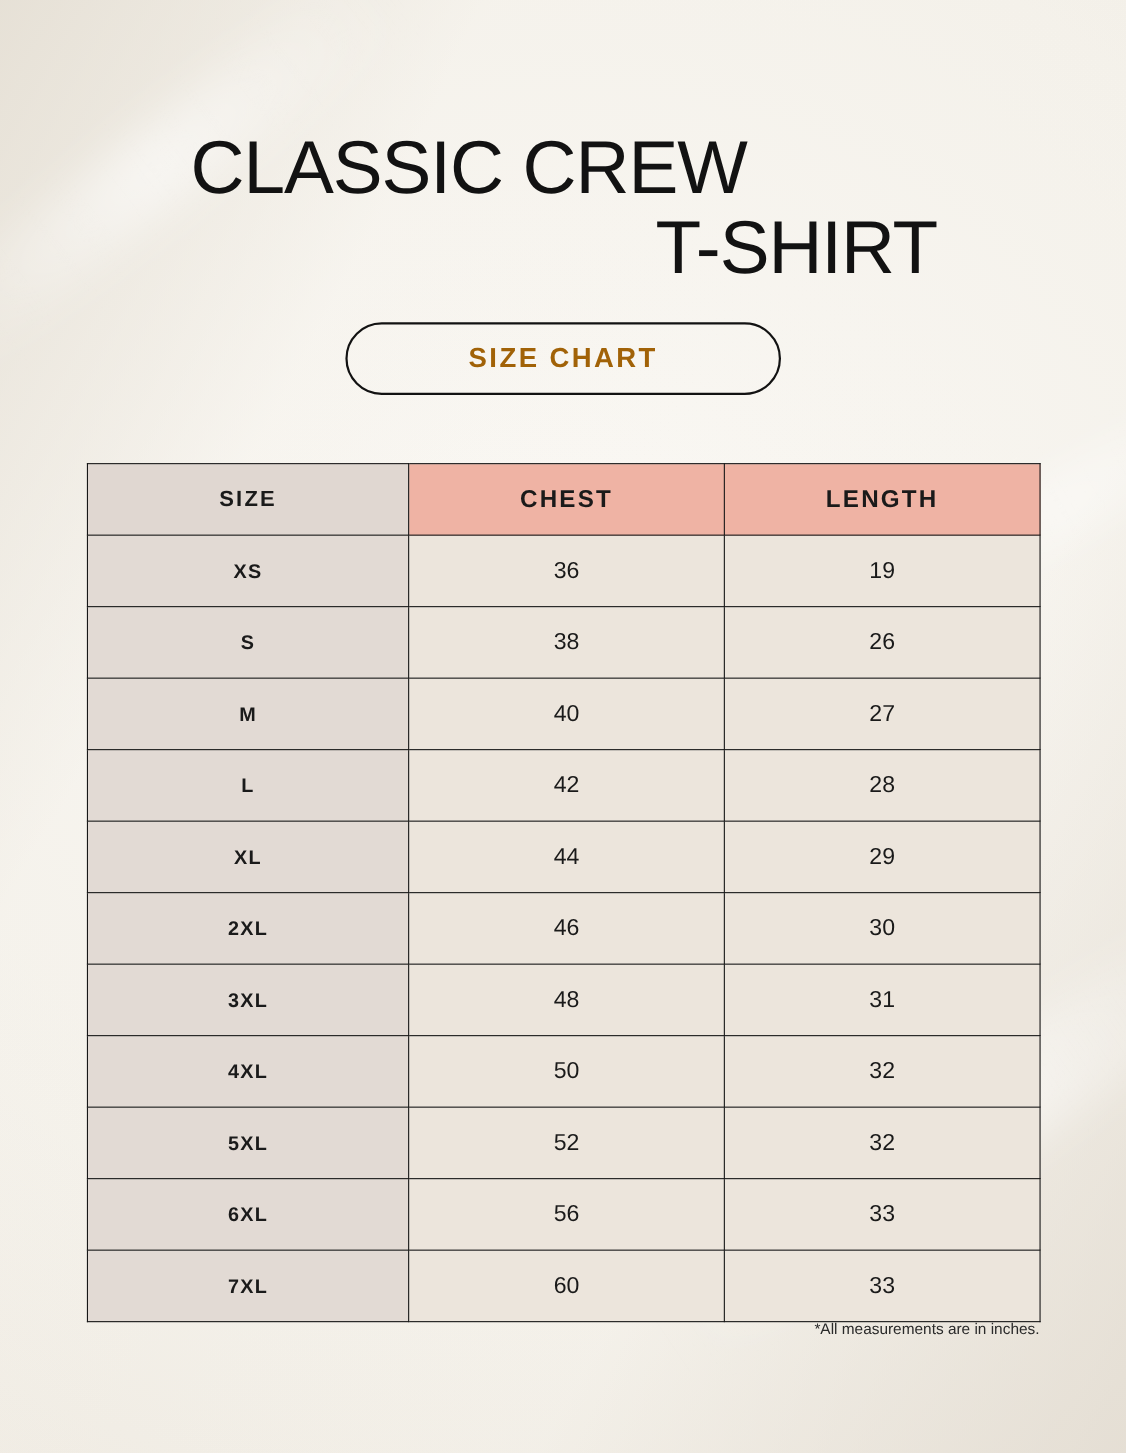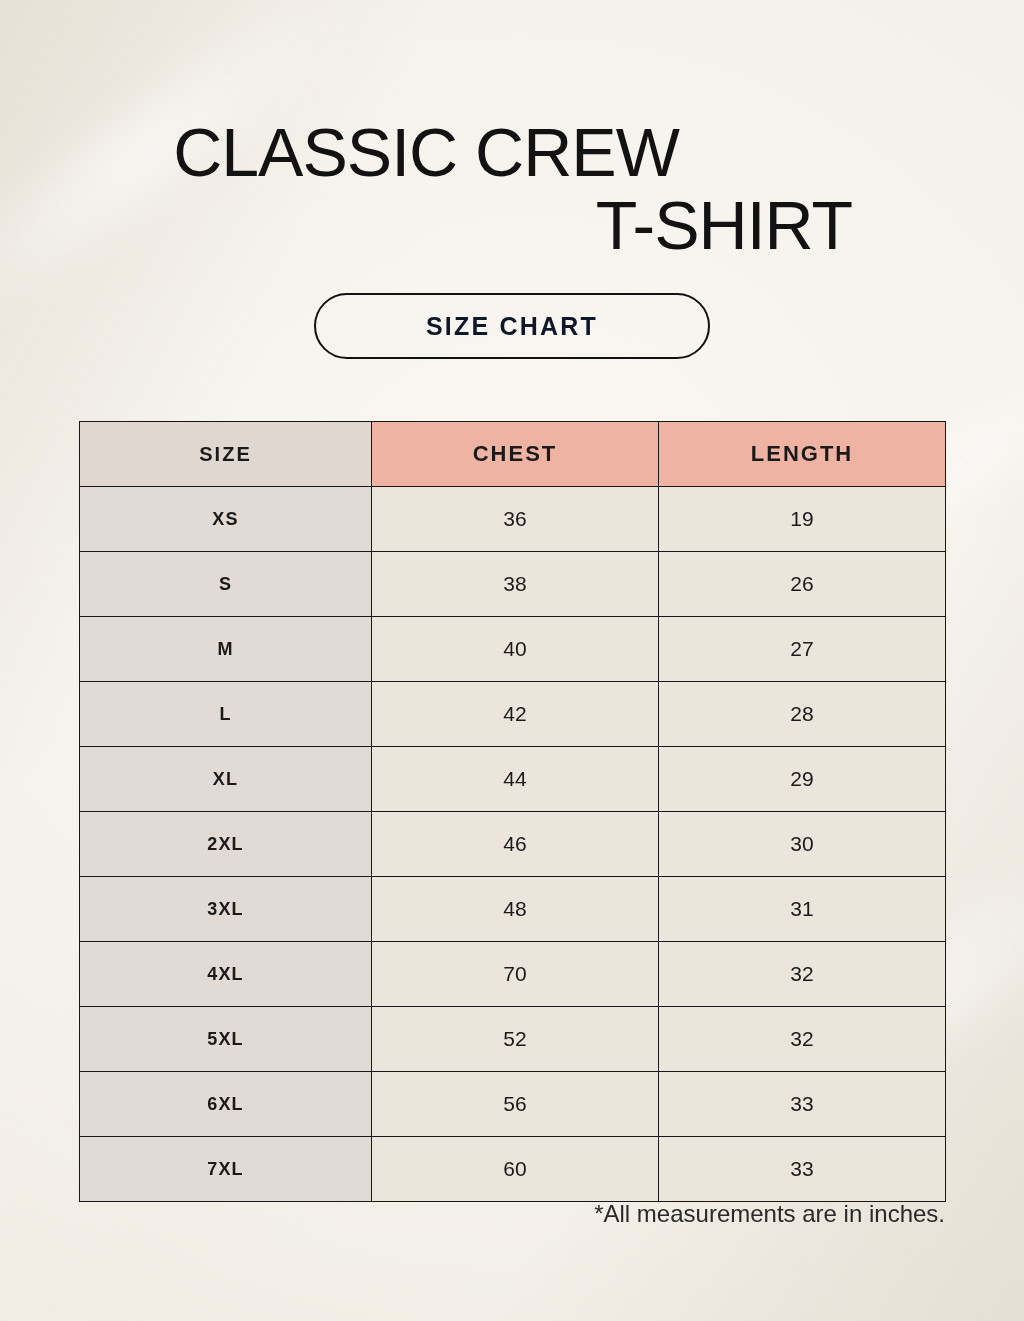--- a/index.html
+++ b/index.html
@@ -69,21 +69,21 @@
     display: flex;
     align-items: center;
     justify-content: center;
     background: transparent;
     box-sizing: border-box;
   }
   .pill-label {
     font-size: 25px;
     letter-spacing: 2.2px;
     font-weight: 700;
-    color: #0f172a;
+    color: #a16207;
   }
 
   table.size-table {
     position: absolute;
     top: 421px;
     left: 79px;
     width: 866px;
     border-collapse: collapse;
     table-layout: fixed;
   }
@@ -126,21 +126,21 @@
     background: #ece5dc;
     font-size: 21px;
     font-weight: 400;
     color: #1a1a1a;
   }
 
   .footnote {
     position: absolute;
     top: 1200px;
     right: 79px;
-    font-size: 24px;
+    font-size: 14px;
     color: #2a2a2a;
     font-weight: 400;
   }
 </style>
 </head>
 <body>
 
 <div class="page">
   <div class="bg-wash"></div>
   <div class="bg-streak streak-1"></div>
@@ -200,21 +200,21 @@
         <td class="val-cell">46</td>
         <td class="val-cell">30</td>
       </tr>
       <tr>
         <td class="size-cell">3XL</td>
         <td class="val-cell">48</td>
         <td class="val-cell">31</td>
       </tr>
       <tr>
         <td class="size-cell">4XL</td>
-        <td class="val-cell">70</td>
+        <td class="val-cell">50</td>
         <td class="val-cell">32</td>
       </tr>
       <tr>
         <td class="size-cell">5XL</td>
         <td class="val-cell">52</td>
         <td class="val-cell">32</td>
       </tr>
       <tr>
         <td class="size-cell">6XL</td>
         <td class="val-cell">56</td>

